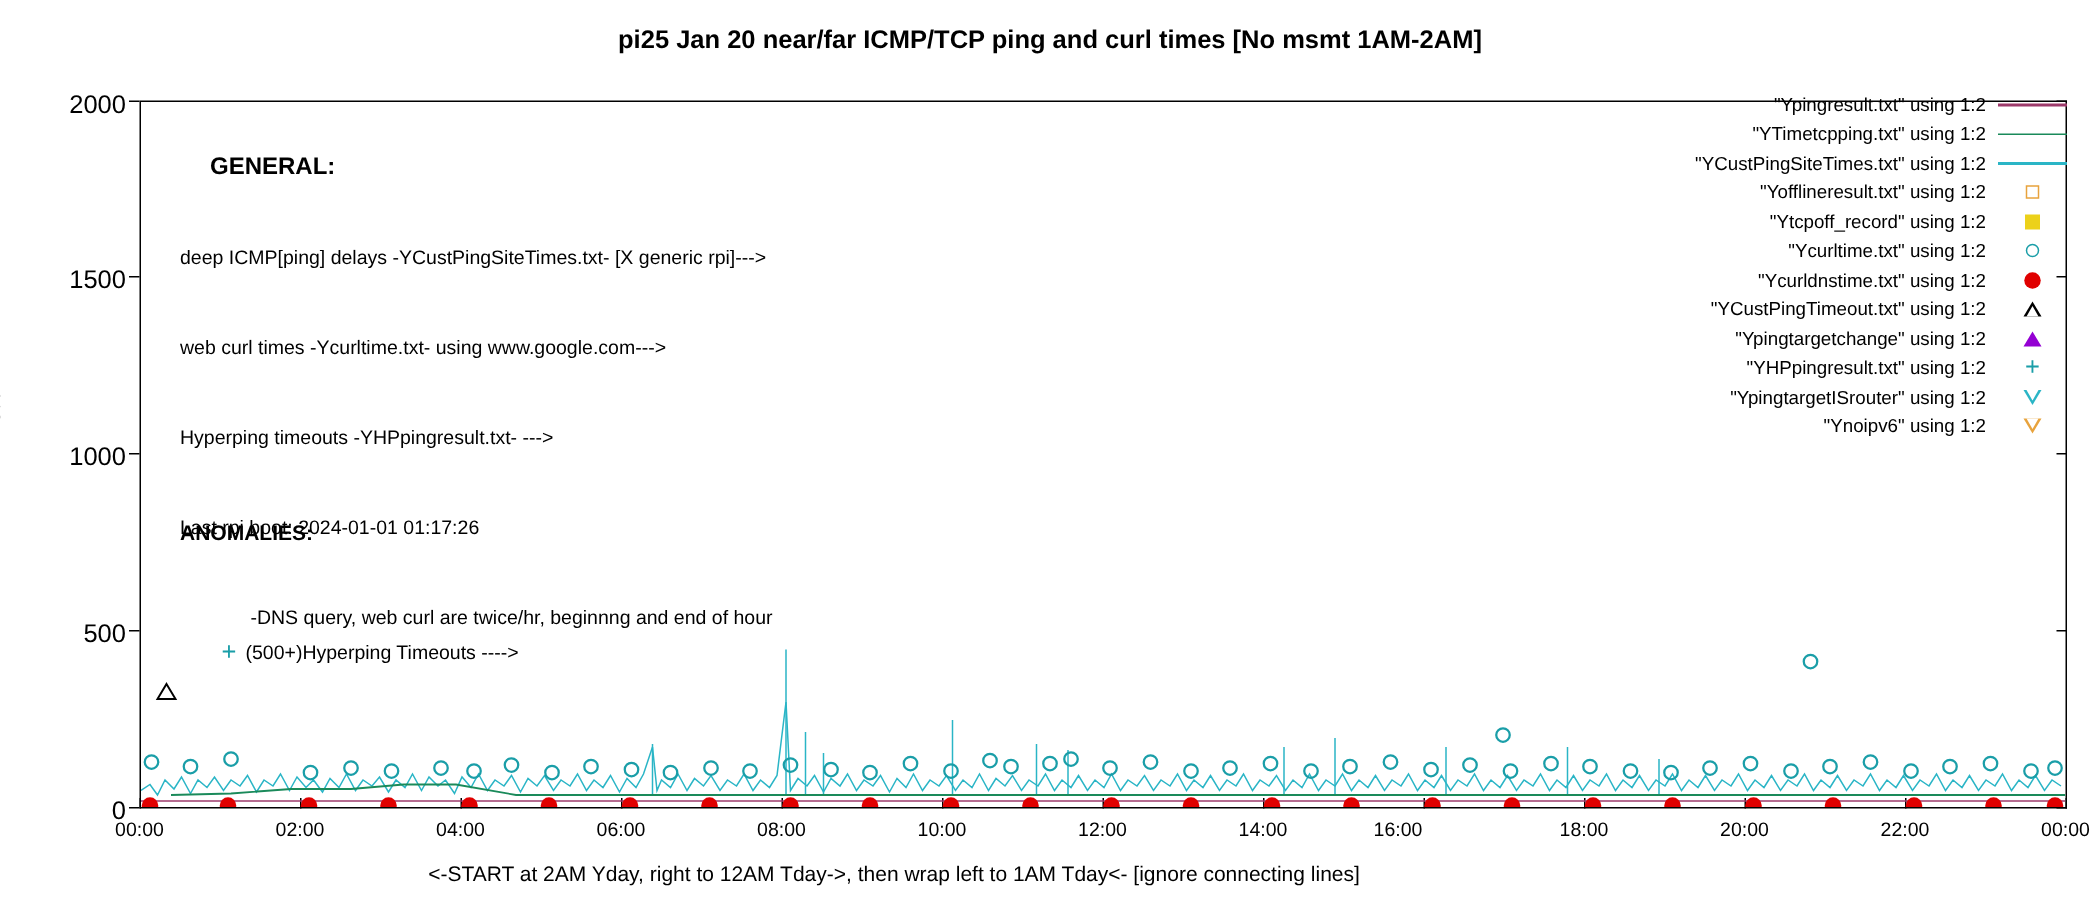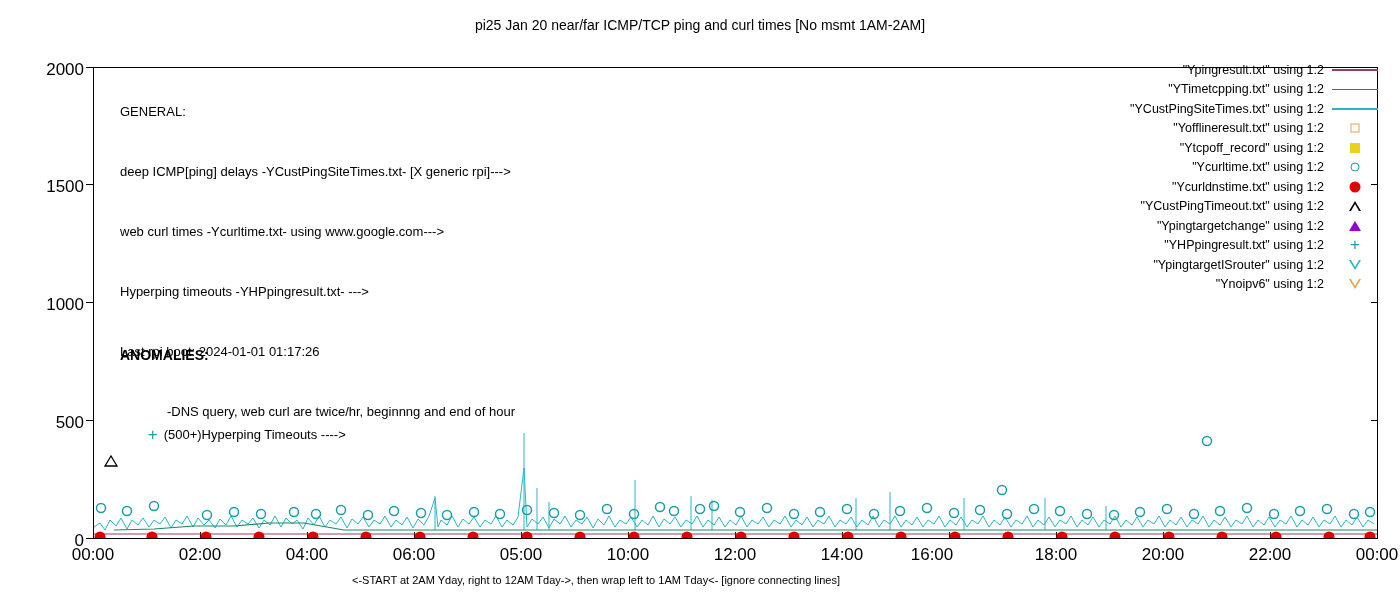--- a/index.html
+++ b/index.html
@@ -18,22 +18,23 @@
     position: relative;
     width: 1400px;
     height: 600px;
   }
   .title {
     position: absolute;
     top: 17px;
     left: 0;
     width: 1400px;
     text-align: center;
-    font-size: 14px;
+    font-size: 17px;
     color: #000;
+    font-weight: bold;
   }
   
   .plot-frame {
     position: absolute;
     left: 93px;
     top: 67px;
     width: 1285px;
     height: 472px;
     border: 1px solid #000;
     box-sizing: border-box;
@@ -60,38 +61,38 @@
     width: 7px;
     height: 1px;
     background: #000;
   }
   .ytickmark.r {
     left: 1371px;
   }
   .xtick {
     position: absolute;
     top: 545px;
-    font-size: 17px;
+    font-size: 13px;
     text-align: center;
     width: 60px;
   }
   .xtickmark {
     position: absolute;
     width: 1px;
     height: 7px;
     background: #000;
     top: 532px;
   }
   .xlabel {
     position: absolute;
     top: 574px;
     left: 0;
     width: 1192px;
     text-align: center;
-    font-size: 11px;
+    font-size: 14px;
   }
   
   .legend {
     position: absolute;
     right: 22px;
     top: 60px;
     width: 300px;
     font-size: 12.5px;
   }
   .legend-row {
@@ -128,22 +129,23 @@
     position: absolute;
     font-size: 13px;
     white-space: pre;
     line-height: 20px;
   }
   .general-block {
     left: 120px;
     top: 62px;
   }
   .general-block .hdr {
-    font-weight: normal;
-    font-size: 13px;
+    font-weight: bold;
+    font-size: 16px;
+    margin-left: 20px;
   }
   .anom-block {
     left: 120px;
     top: 305px;
   }
   .anom-block .hdr {
     font-weight: bold;
     font-size: 14px;
   }
   .anom-row {
@@ -275,21 +277,21 @@
   <div class="ytickmark r" style="top:538px"></div>
   <div class="ytickmark r" style="top:420px"></div>
   <div class="ytickmark r" style="top:302px"></div>
   <div class="ytickmark r" style="top:184px"></div>
   <div class="ytickmark r" style="top:67px"></div>
 
   <div class="xtick" style="left:63px">00:00</div>
   <div class="xtick" style="left:170px">02:00</div>
   <div class="xtick" style="left:277px">04:00</div>
   <div class="xtick" style="left:384px">06:00</div>
-  <div class="xtick" style="left:491px">05:00</div>
+  <div class="xtick" style="left:491px">08:00</div>
   <div class="xtick" style="left:598px">10:00</div>
   <div class="xtick" style="left:705px">12:00</div>
   <div class="xtick" style="left:812px">14:00</div>
   <div class="xtick" style="left:902px">16:00</div>
   <div class="xtick" style="left:1026px">18:00</div>
   <div class="xtick" style="left:1133px">20:00</div>
   <div class="xtick" style="left:1240px">22:00</div>
   <div class="xtick" style="left:1347px">00:00</div>
 
   <div class="xtickmark" style="left:93px"></div>

